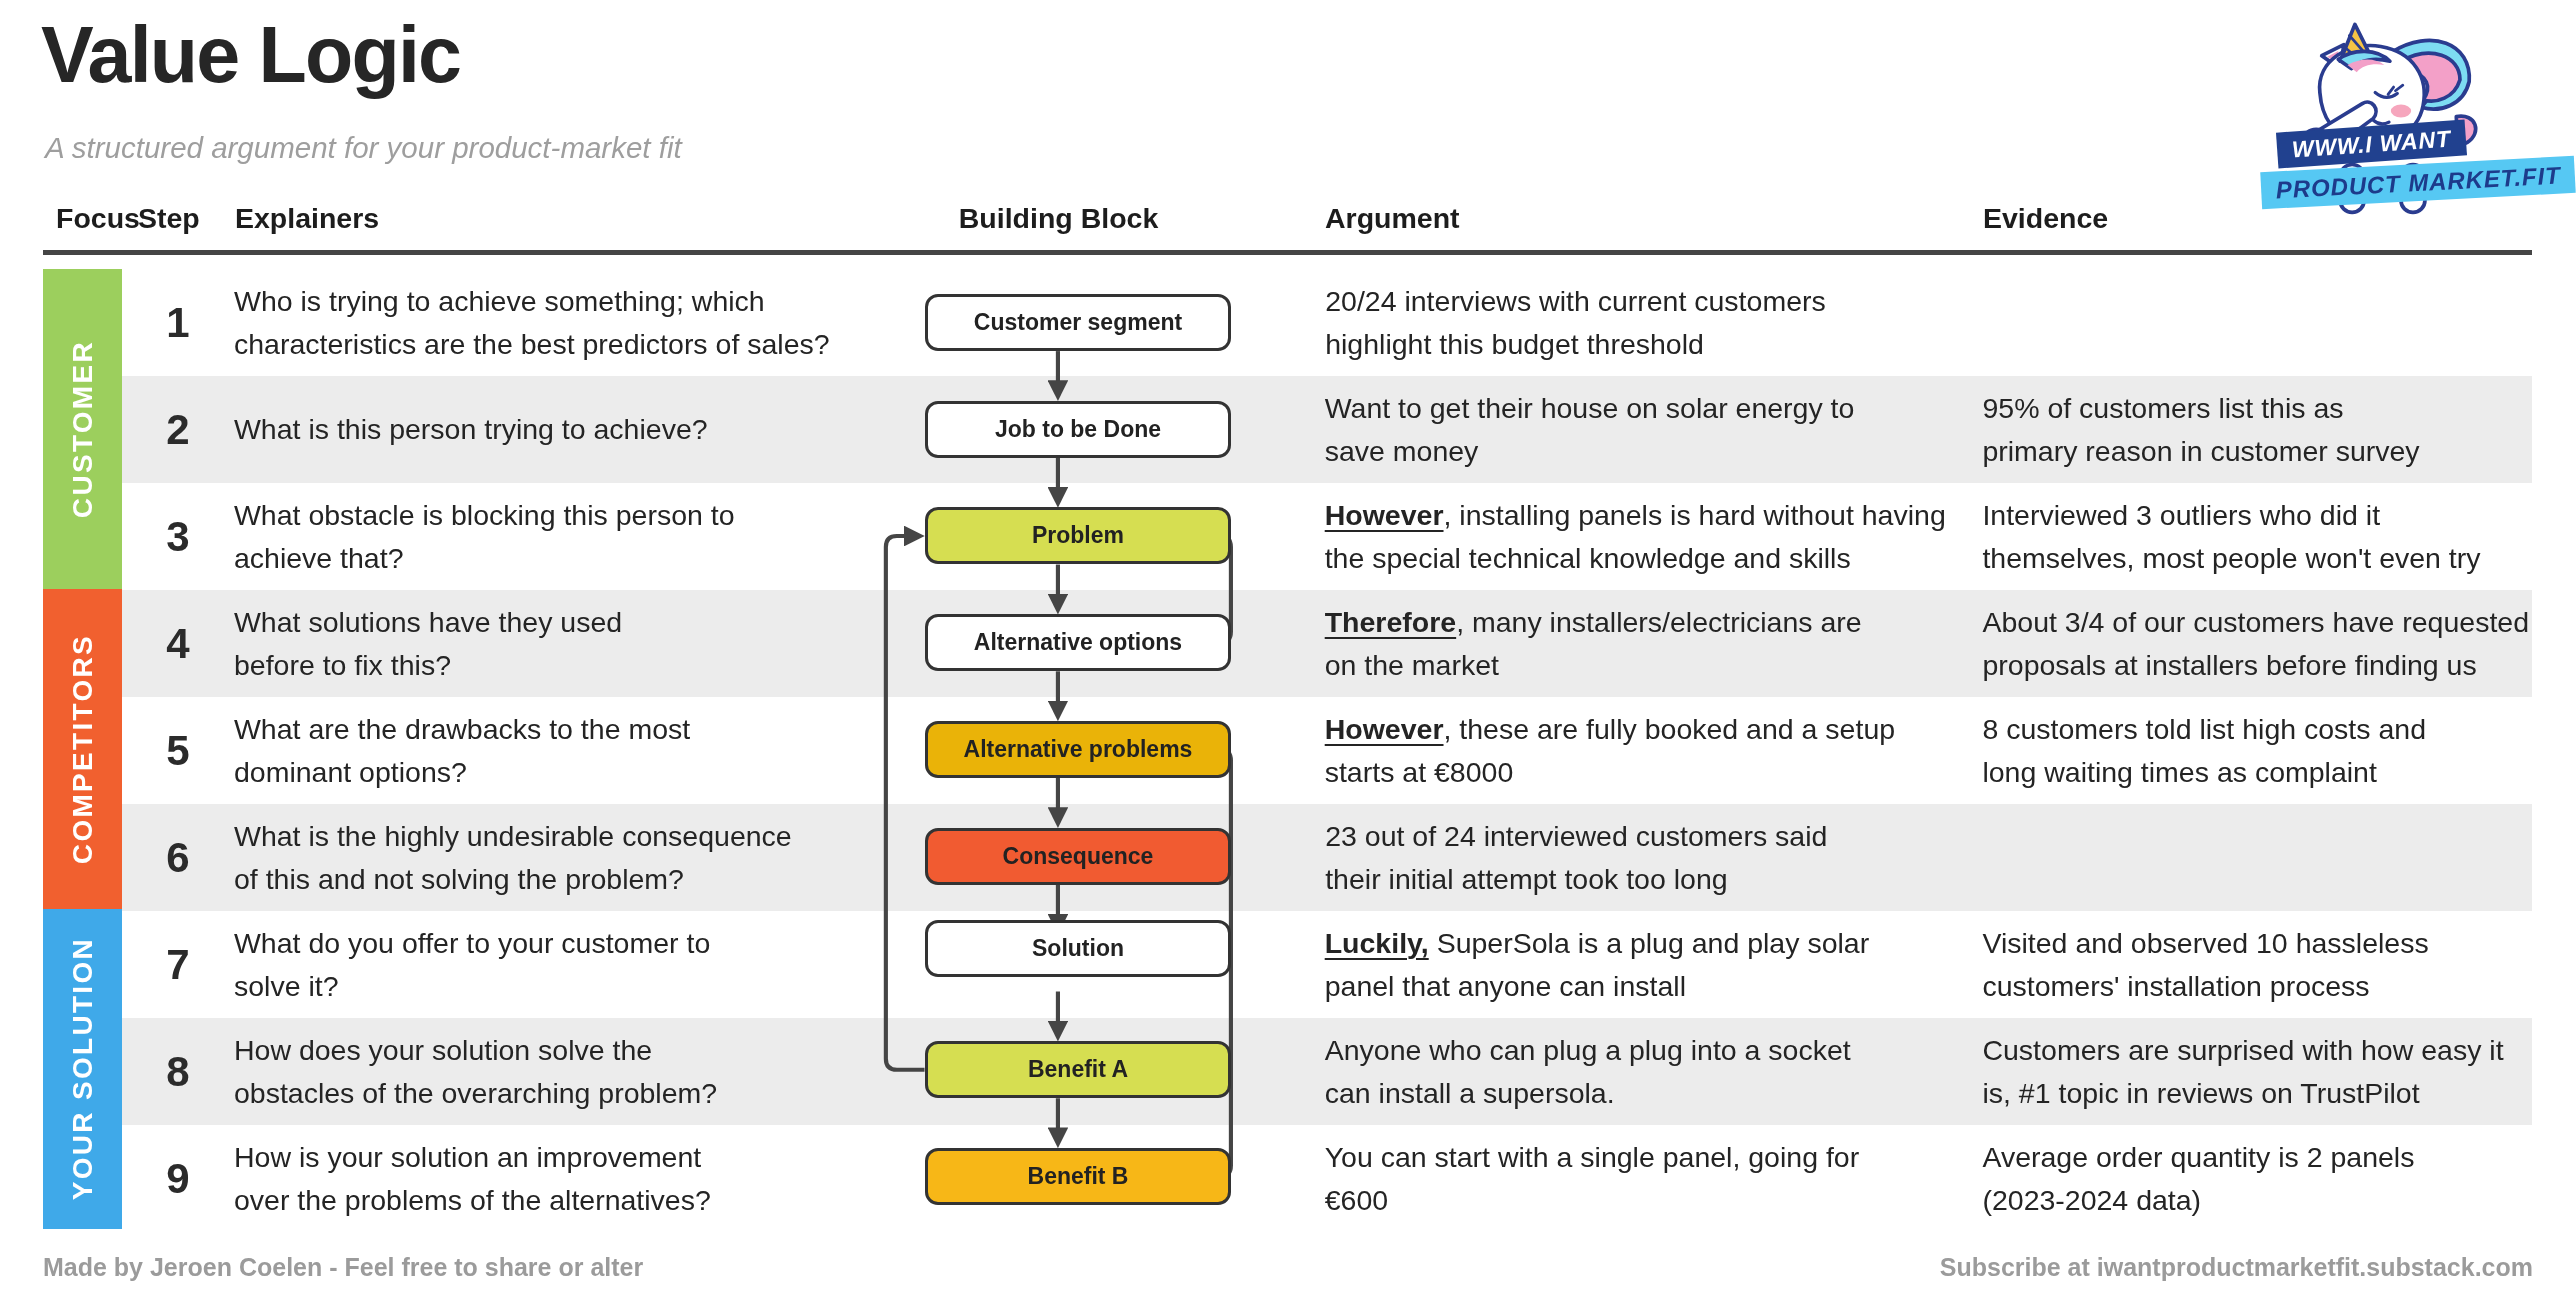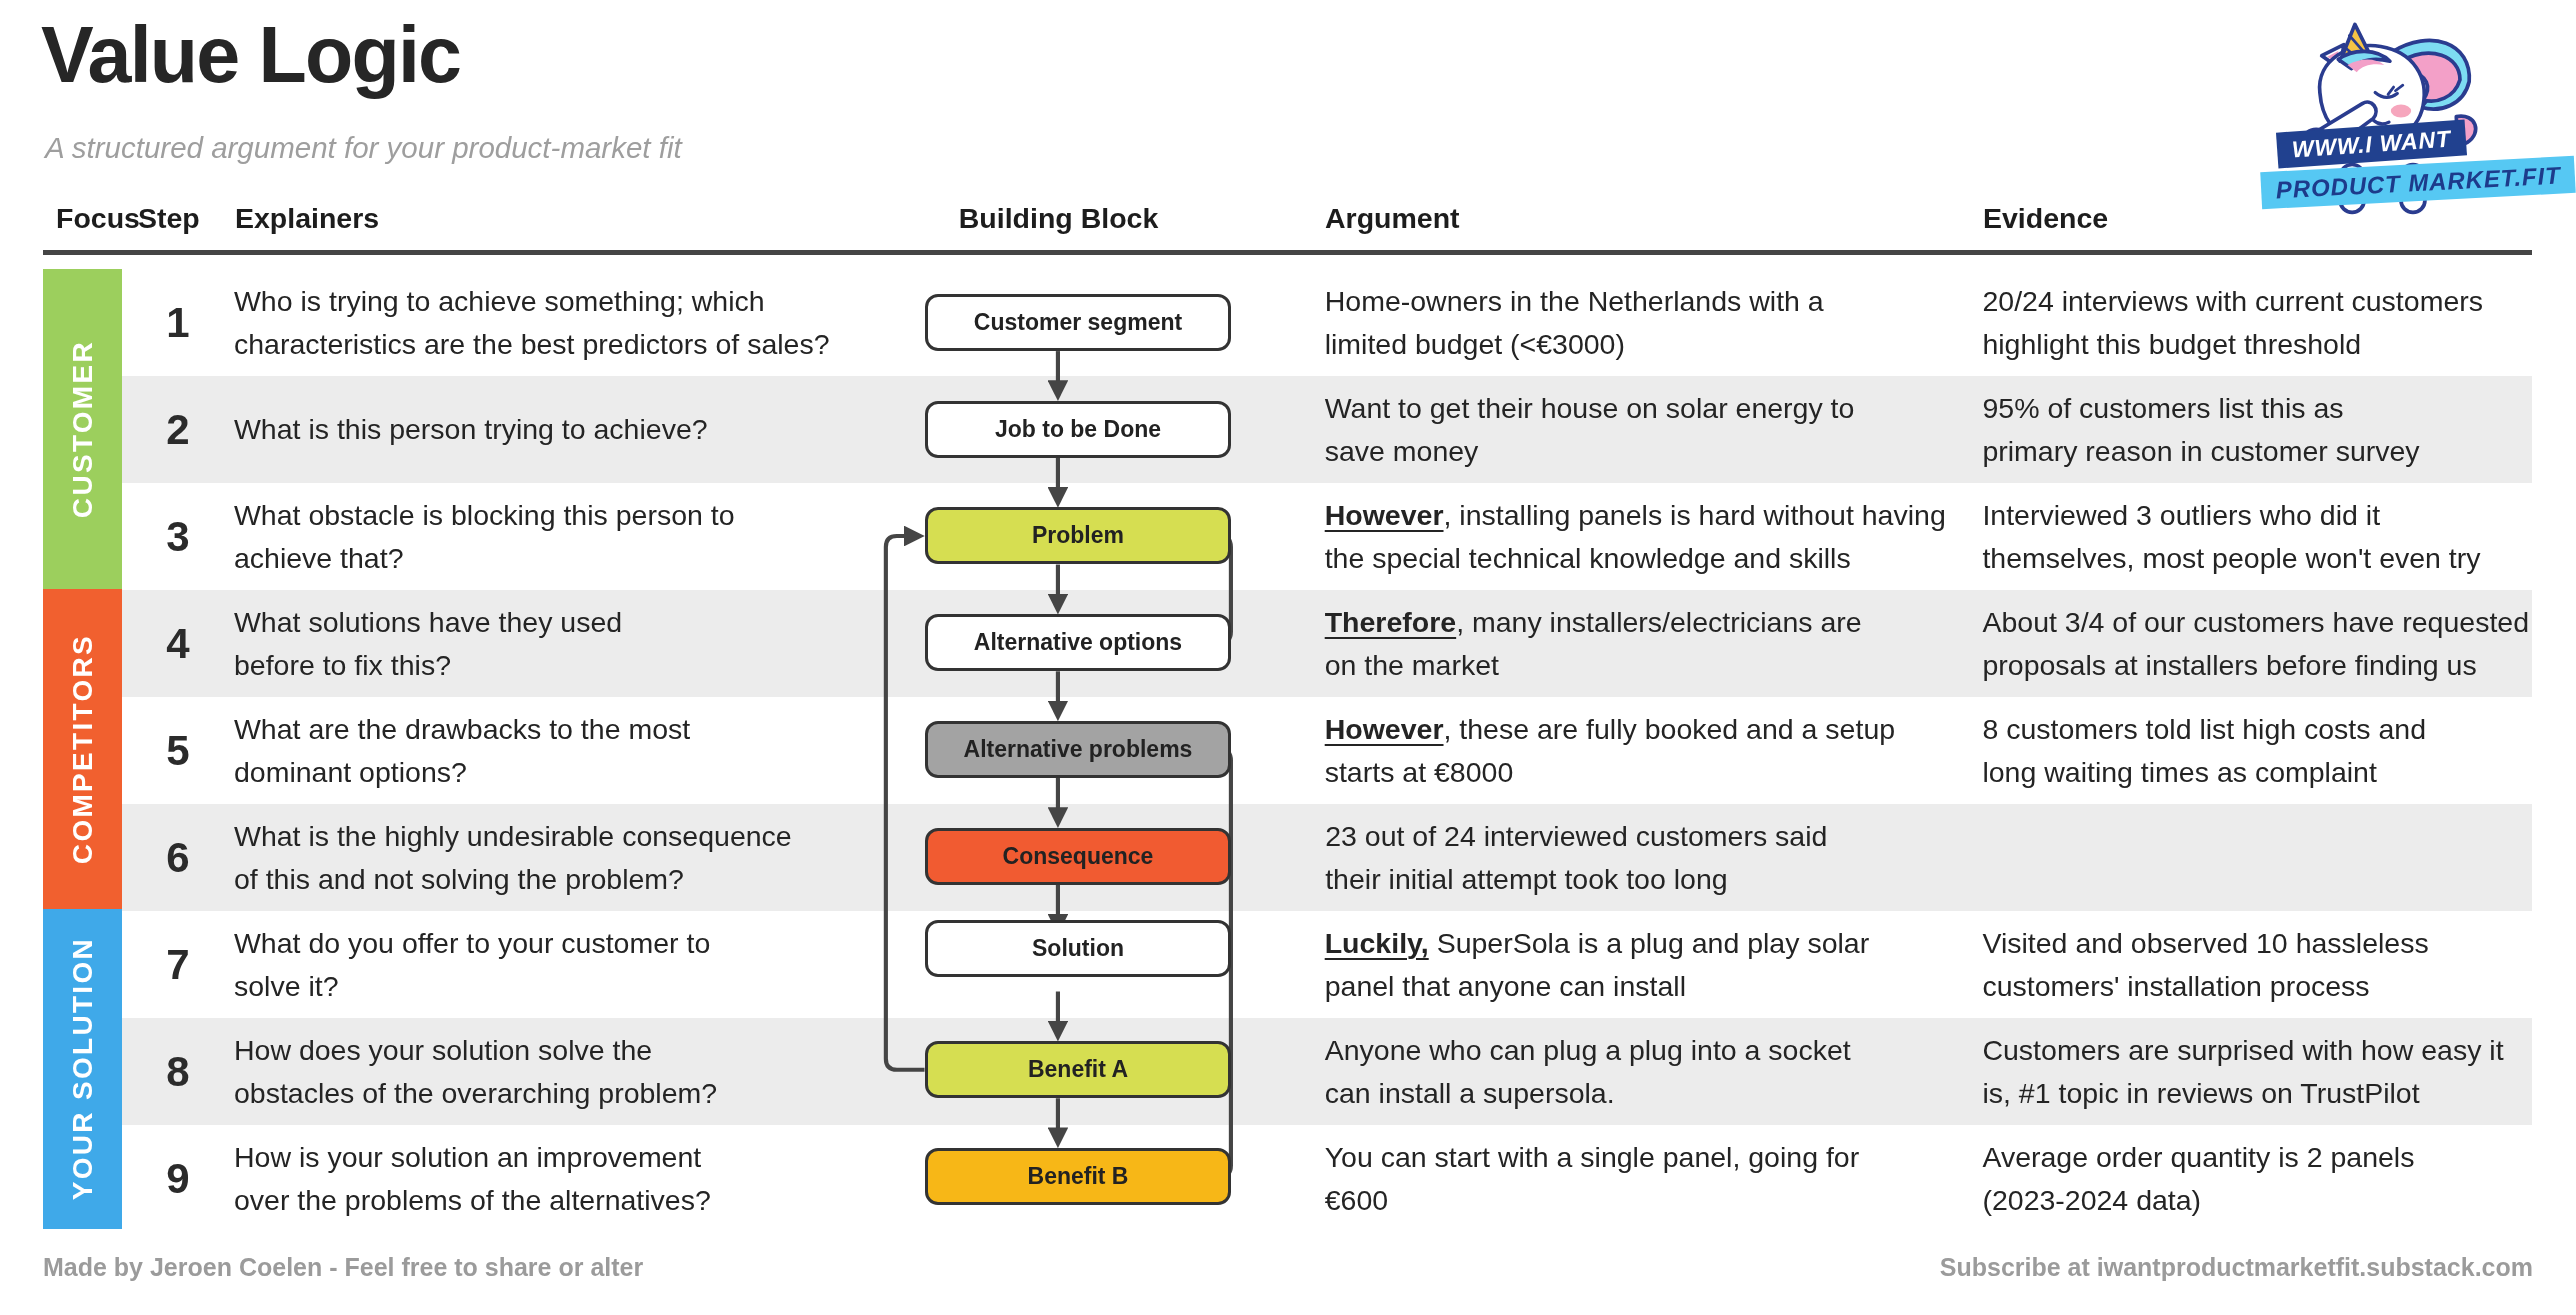--- a/index.html
+++ b/index.html
@@ -125,24 +125,20 @@
     </div>
 
     <div class="rows">
       <div class="row">
         <div class="cell-step">1</div>
         <div class="cell-explainer">
             <p class="cell-text">Who is trying to achieve something; which
 characteristics are the best predictors of sales?</p>
           </div>
         <div class="cell-spacer"></div>
-        <div class="cell-argument">
-            <p class="cell-text"><span class="lead"></span><span>Home-owners in the Netherlands with a
-limited budget (&lt;€3000)</span></p>
-          </div>
         <div class="cell-evidence">
             <p class="cell-text">20/24 interviews with current customers
 highlight this budget threshold</p>
           </div>
       </div>
       <div class="row striped">
         <div class="cell-step">2</div>
         <div class="cell-explainer">
             <p class="cell-text">What is this person trying to achieve?</p>
           </div>
@@ -292,21 +288,21 @@
       </div>
     <div class="flow-box" style="top: 132px; background: rgb(255, 255, 255);">
         <span>Job to be Done</span>
       </div>
     <div class="flow-box" style="top: 238px; background: rgb(214, 222, 81);">
         <span>Problem</span>
       </div>
     <div class="flow-box" style="top: 345px; background: rgb(255, 255, 255);">
         <span>Alternative options</span>
       </div>
-    <div class="flow-box" style="top: 452px; background: #a3a3a3;">
+    <div class="flow-box" style="top: 452px; background: #eab308;">
         <span>Alternative problems</span>
       </div>
     <div class="flow-box" style="top: 559px; background: rgb(241, 91, 49);">
         <span>Consequence</span>
       </div>
     <div class="flow-box" style="top: 651px; background: rgb(255, 255, 255);">
         <span>Solution</span>
       </div>
     <div class="flow-box" style="top: 772px; background: rgb(214, 222, 81);">
         <span>Benefit A</span>

